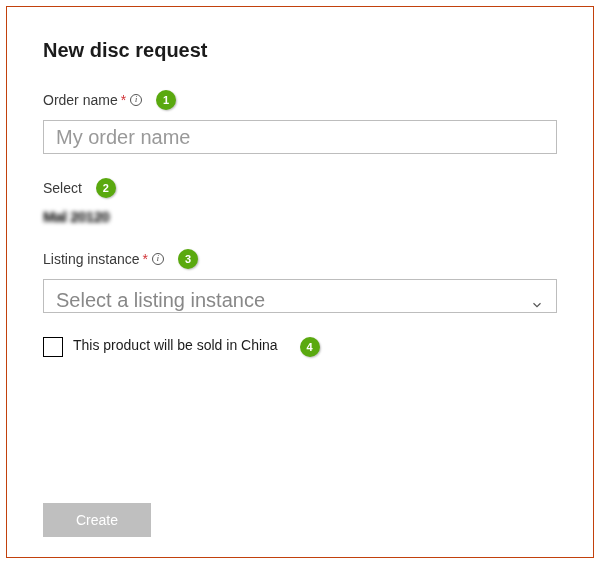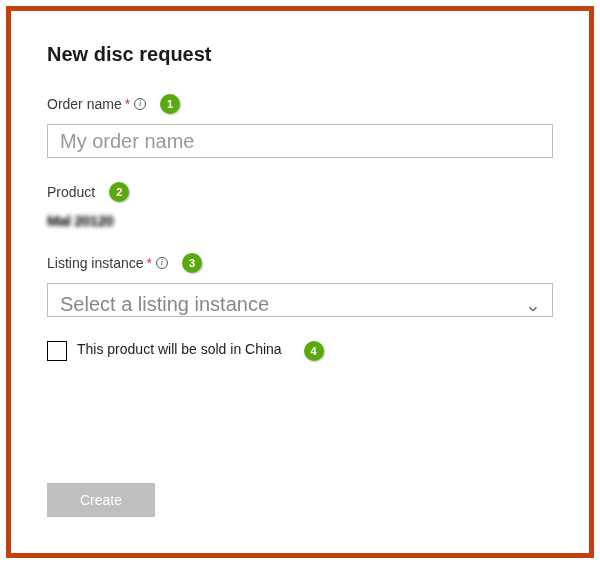--- a/index.html
+++ b/index.html
@@ -4,21 +4,21 @@
   <style>
     * { box-sizing: border-box; margin: 0; padding: 0; }
     body {
       font-family: "Segoe UI", -apple-system, sans-serif;
       background: #fff;
       width: 600px;
       height: 564px;
       padding: 6px;
     }
     .panel {
-      border: 5px solid #c2410c;
+      border: 1px solid #c2410c;
       width: 100%;
       height: 100%;
       padding: 32px 36px;
       position: relative;
     }
     .title {
       font-size: 20px;
       font-weight: 700;
       color: #1b1b1b;
       margin-bottom: 28px;
@@ -98,21 +98,21 @@
     .checkbox {
       width: 20px; height: 20px;
       border: 1.5px solid #000;
       background: #fff;
       cursor: pointer;
     }
     .checkbox-label { font-size: 14px; color: #1b1b1b; }
     .buttons {
       position: absolute;
       left: 36px;
-      bottom: 36px;
+      bottom: 20px;
       display: flex;
       gap: 10px;
     }
     .btn {
       min-width: 108px;
       height: 34px;
       font-size: 14px;
       font-family: inherit;
       cursor: pointer;
       display: inline-flex;
@@ -142,21 +142,21 @@
       <span>Order name</span>
       <span class="req">*</span>
       <span class="info-icon">i</span>
       <span class="callout">1</span>
     </div>
     <input type="text" class="text-input" placeholder="My order name" style="">
   </div>
 
   <div class="field">
     <div class="label-row">
-      <span>Product</span>
+      <span>Select</span>
       <span class="callout">2</span>
     </div>
     <div class="product-value">Mal 20120</div>
   </div>
 
   <div class="field">
     <div class="label-row">
       <span>Listing instance</span>
       <span class="req">*</span>
       <span class="info-icon">i</span>

